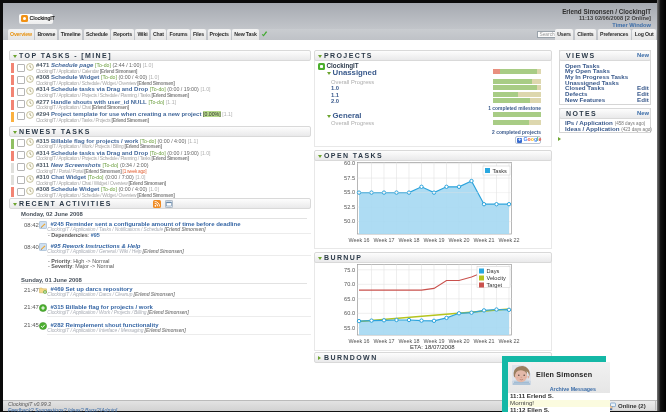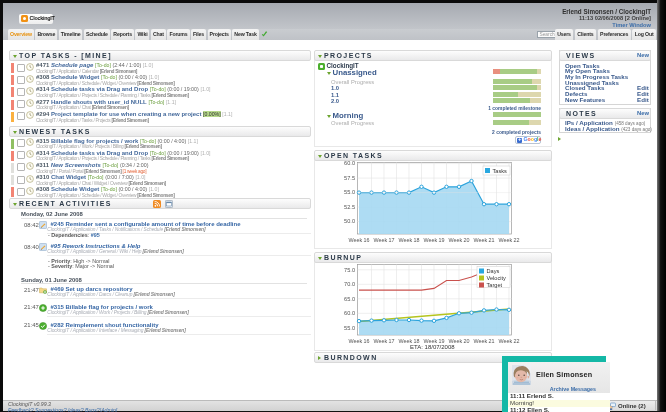--- a/index.html
+++ b/index.html
@@ -272,21 +272,21 @@
     </div>
 <div class="abs" style="left:326.5px;top:63px;font-size:6.3px;font-weight:bold;color:#2e3c4e;">ClockingIT</div>
 <div class="arrow-d" style="left:327px;top:71.5px;"></div>
 <div class="abs" style="left:332.5px;top:68.5px;font-size:7.8px;font-weight:bold;color:#3a5a8c;">Unassigned</div>
 <div class="abs" style="left:331px;top:78.7px;font-size:5.8px;color:#adadad;">Overall Progress</div>
 <div class="vlink" style="left:331px;top:85.2px;font-size:5.8px;">1.0</div>
 <div class="vlink" style="left:331px;top:91.7px;font-size:5.8px;">1.1</div>
 <div class="vlink" style="left:331px;top:98.2px;font-size:5.8px;">2.0</div>
 <div class="vlink" style="right:125px;top:105.8px;font-size:4.9px;">1 completed milestone</div>
 <div class="arrow-d" style="left:327px;top:114.5px;"></div>
-<div class="abs" style="left:332.5px;top:111.5px;font-size:7.8px;font-weight:bold;color:#3a5a8c;">Morning</div>
+<div class="abs" style="left:332.5px;top:111.5px;font-size:7.8px;font-weight:bold;color:#3a5a8c;">General</div>
 <div class="abs" style="left:331px;top:119.7px;font-size:5.8px;color:#adadad;">Overall Progress</div>
 <div class="vlink" style="right:125px;top:130px;font-size:4.9px;">2 completed projects</div>
 <div class="pbar" style="left:492.5px;top:69.0px;width:48.5px;"><i style="width:7.5px;background:#e9907f;"></i><i style="width:36.5px;background:#a8cc85;"></i></div>
     <div class="pbar" style="left:492.5px;top:78.5px;width:48.5px;"><i style="width:39px;background:#a8cc85;"></i></div>
     <div class="pbar" style="left:492.5px;top:85.0px;width:48.5px;"><i style="width:44px;background:#a8cc85;"></i></div>
     <div class="pbar" style="left:492.5px;top:91.5px;width:48.5px;"><i style="width:25px;background:#a8cc85;"></i></div>
     <div class="pbar" style="left:492.5px;top:98.0px;width:48.5px;"><i style="width:37px;background:#a8cc85;"></i></div>
     <div class="pbar" style="left:492.5px;top:112.0px;width:48.5px;"><i style="width:48.5px;background:#a8cc85;"></i></div>
     <div class="pbar" style="left:492.5px;top:119.5px;width:48.5px;"><i style="width:36.5px;background:#a8cc85;"></i></div>
     <div class="abs" style="left:515px;top:135.5px;width:26px;height:8px;background:#fff;border:1px solid #b9c4d2;border-radius:2px;box-sizing:border-box;">

